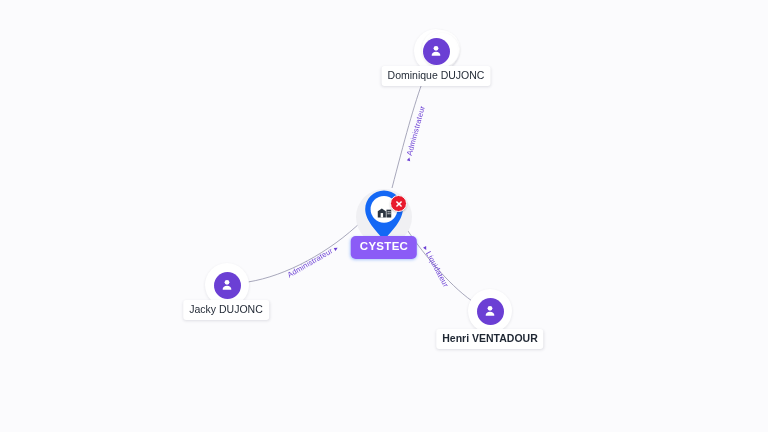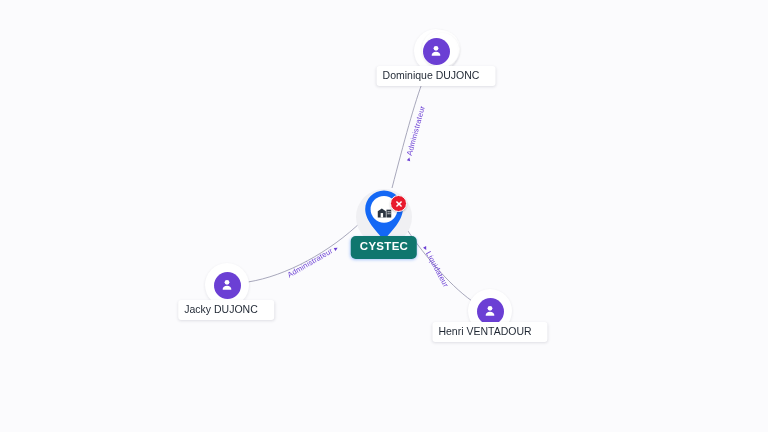--- a/index.html
+++ b/index.html
@@ -52,21 +52,21 @@
     justify-content: center;
   }
   .avatar-circle svg { display: block; }
   .person-label {
     position: absolute;
     transform: translateX(-50%);
     background: #ffffff;
     color: #1f2733;
     font-size: 10.5px;
     line-height: 1;
-    padding: 4px 16px 5px 6px;
+    padding: 4px 6px 5px 6px;
     border-radius: 3px;
     white-space: nowrap;
     box-shadow: 0 1px 3px rgba(30,30,60,0.13);
   }
 
   
   .company-node {
     position: absolute;
     width: 0;
     height: 0;
@@ -108,21 +108,21 @@
     background: #e8192c;
     border: 1.5px solid #ffffff;
     display: flex;
     align-items: center;
     justify-content: center;
     box-shadow: 0 1px 2px rgba(0,0,0,.2);
   }
   .company-label {
     position: absolute;
     transform: translateX(-50%);
-    background: #0f766e;
+    background: #8b5cf6;
     color: #ffffff;
     font-size: 11.5px;
     font-weight: bold;
     letter-spacing: .3px;
     line-height: 1;
     padding: 5px 9px 6px 9px;
     border-radius: 5px;
     white-space: nowrap;
     box-shadow: 0 1px 3px rgba(20,104,245,0.35);
   }
@@ -193,21 +193,21 @@
 
   <div class="person-node" style="left:490px; top:311px;">
     <div class="halo h1"></div>
     <div class="avatar-circle">
       <svg width="16" height="16" viewBox="0 0 24 24" fill="#ffffff">
         <circle cx="12" cy="8" r="3.6"></circle>
         <path d="M12 13.2c-3.6 0-6.4 2.1-6.4 4.6v1.4h12.8v-1.4c0-2.5-2.8-4.6-6.4-4.6z"></path>
       </svg>
     </div>
   </div>
-  <div class="person-label" style="left:490px; top:322px;">Henri VENTADOUR</div>
+  <div class="person-label" style="left:490px; top:329px;font-weight:bold;">Henri VENTADOUR</div>
 
   <div class="company-node" style="left:384px; top:215px;">
     <div class="company-halo"></div>
     <div class="pin">
       <svg width="42" height="52" viewBox="0 0 42 52">
         <path d="M21 1.5 C10.5 1.5 2.2 9.8 2.2 20.3 C2.2 31.5 14.2 43.2 19.4 49.2 C20.2 50.2 21.8 50.2 22.6 49.2 C27.8 43.2 39.8 31.5 39.8 20.3 C39.8 9.8 31.5 1.5 21 1.5 Z" fill="#1468f5"></path>
         <circle cx="21" cy="20.3" r="13.4" fill="#ffffff"></circle>
       </svg>
     </div>
     <div class="company-inner-icon">

